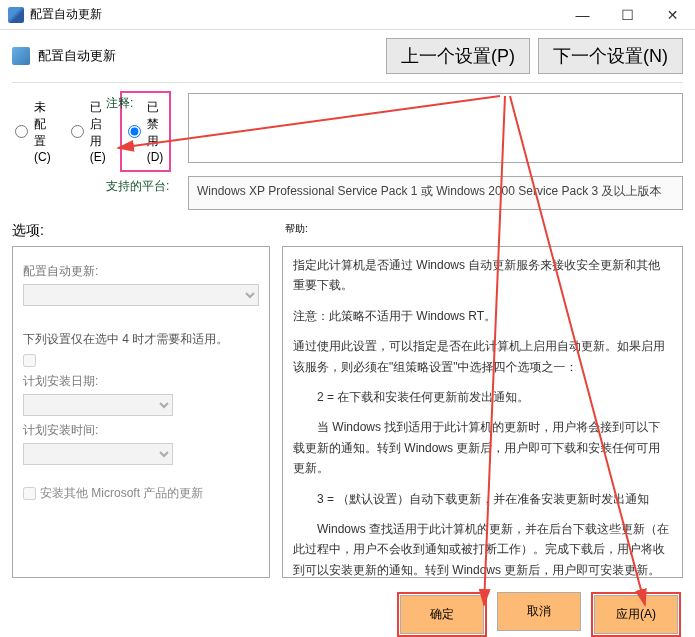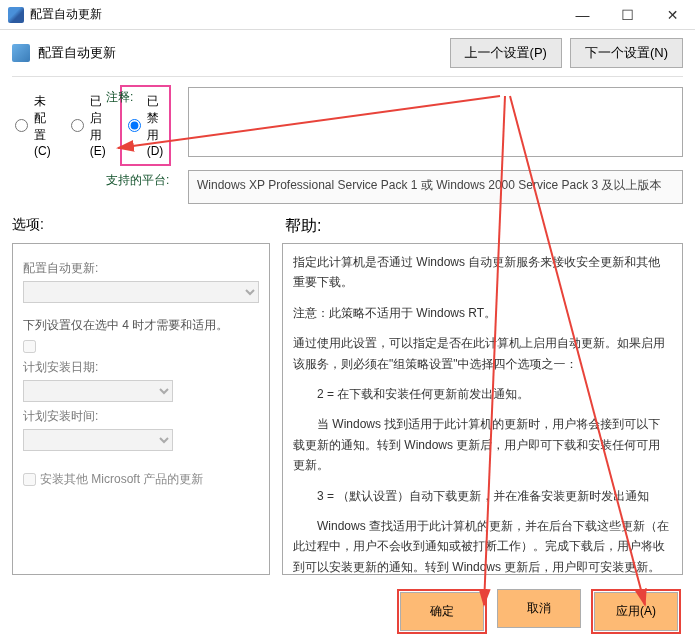--- a/index.html
+++ b/index.html
@@ -41,21 +41,21 @@
   .header-icon {
     width: 18px; height: 18px;
     background: linear-gradient(135deg,#6ab0e8,#3a7cb8);
     border-radius: 2px;
   }
   .header-title { font-size: 13px; flex: 1; }
   .nav-btn {
     border: 1px solid #adadad;
     background: #e9e9e9;
     padding: 5px 14px;
-    font-size: 13px;
+    font-size: 18px;
     cursor: pointer;
   }
   .separator { height:1px; background:#e0e0e0; margin: 0 12px 6px 12px;}
   .config-row {
     display: flex;
     align-items: flex-start;
     padding: 4px 12px;
     gap: 8px;
   }
   .radio-col {
@@ -99,21 +99,21 @@
     color: #444;
     min-height: 34px;
     line-height: 1.4;
   }
   .split-row {
     display: flex;
     padding: 8px 12px 2px 12px;
     gap: 18px;
   }
   .split-left { width: 255px; font-size:14px; }
-  .split-right { flex: 1; font-size:16px; }
+  .split-right { flex: 1; font-size:10px; }
   .panels-row {
     display: flex;
     padding: 4px 12px;
     gap: 12px;
     height: 340px;
   }
   .options-panel {
     width: 258px;
     border: 1px solid #a9a9a9;
     padding: 10px;
@@ -220,21 +220,21 @@
 
 <div class="split-row">
   <div class="split-left">选项:</div>
   <div class="split-right">帮助:</div>
 </div>
 
 <div class="panels-row">
   <div class="options-panel">
     <div class="field-label">配置自动更新:</div>
     <select class="dropdown" disabled=""></select>
-    <div class="field-label" style="margin-top:14px;color:#555">下列设置仅在选中 4 时才需要和适用。</div>
+    <div class="field-label" style="margin-top:25px;color:#555">下列设置仅在选中 4 时才需要和适用。</div>
     <div class="check-row">
       <input type="checkbox" disabled="" style="">
     </div>
     <div class="field-label">计划安装日期:</div>
     <select class="dropdown" disabled="" style="width:150px"></select>
     <div class="field-label">计划安装时间:</div>
     <select class="dropdown" disabled="" style="width:150px"></select>
     <div class="check-row" style="margin-top:20px">
       <input type="checkbox" disabled="" style="">
       <span>安装其他 Microsoft 产品的更新</span>

